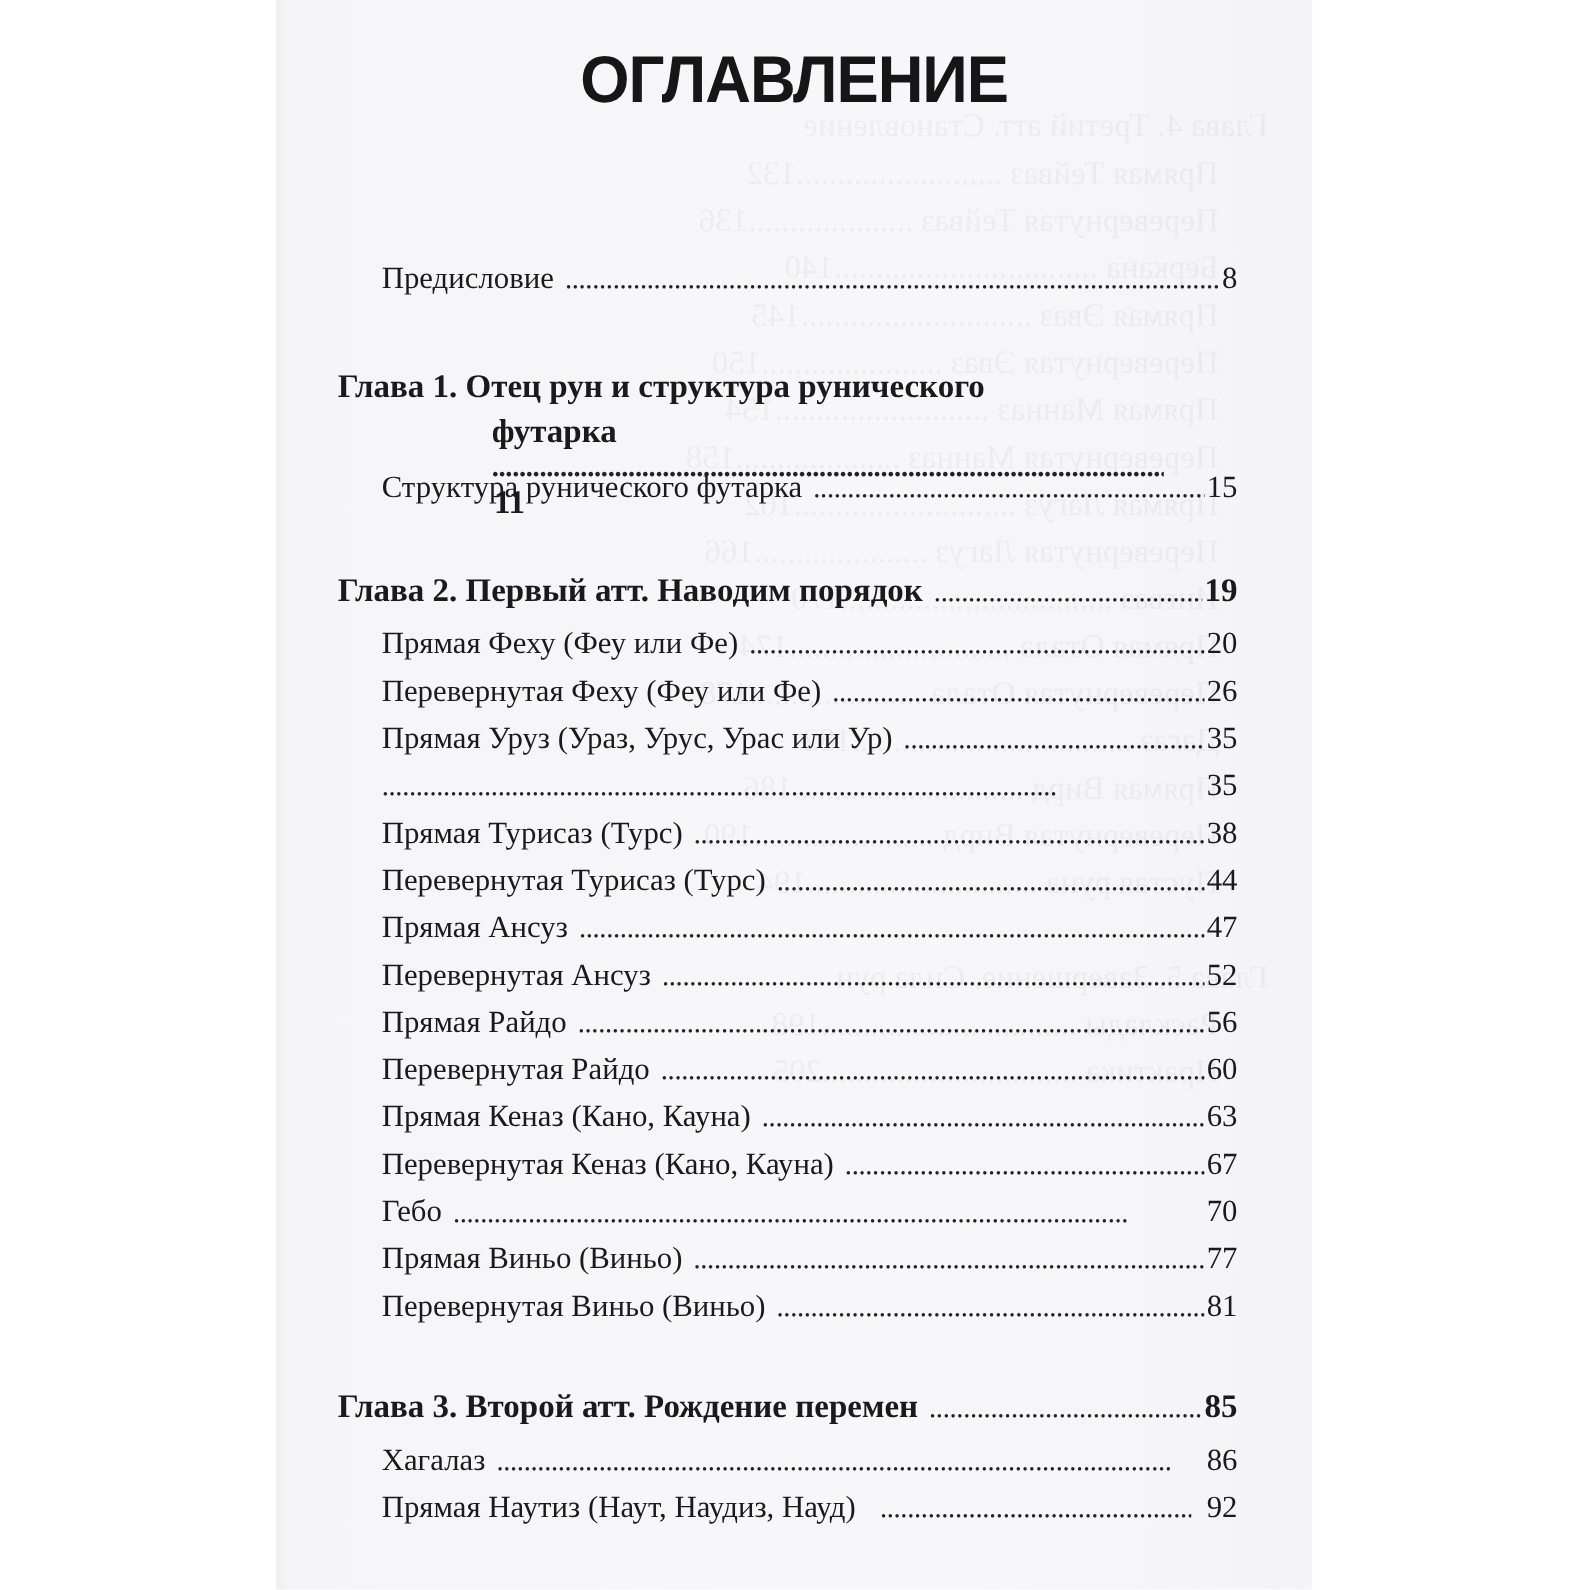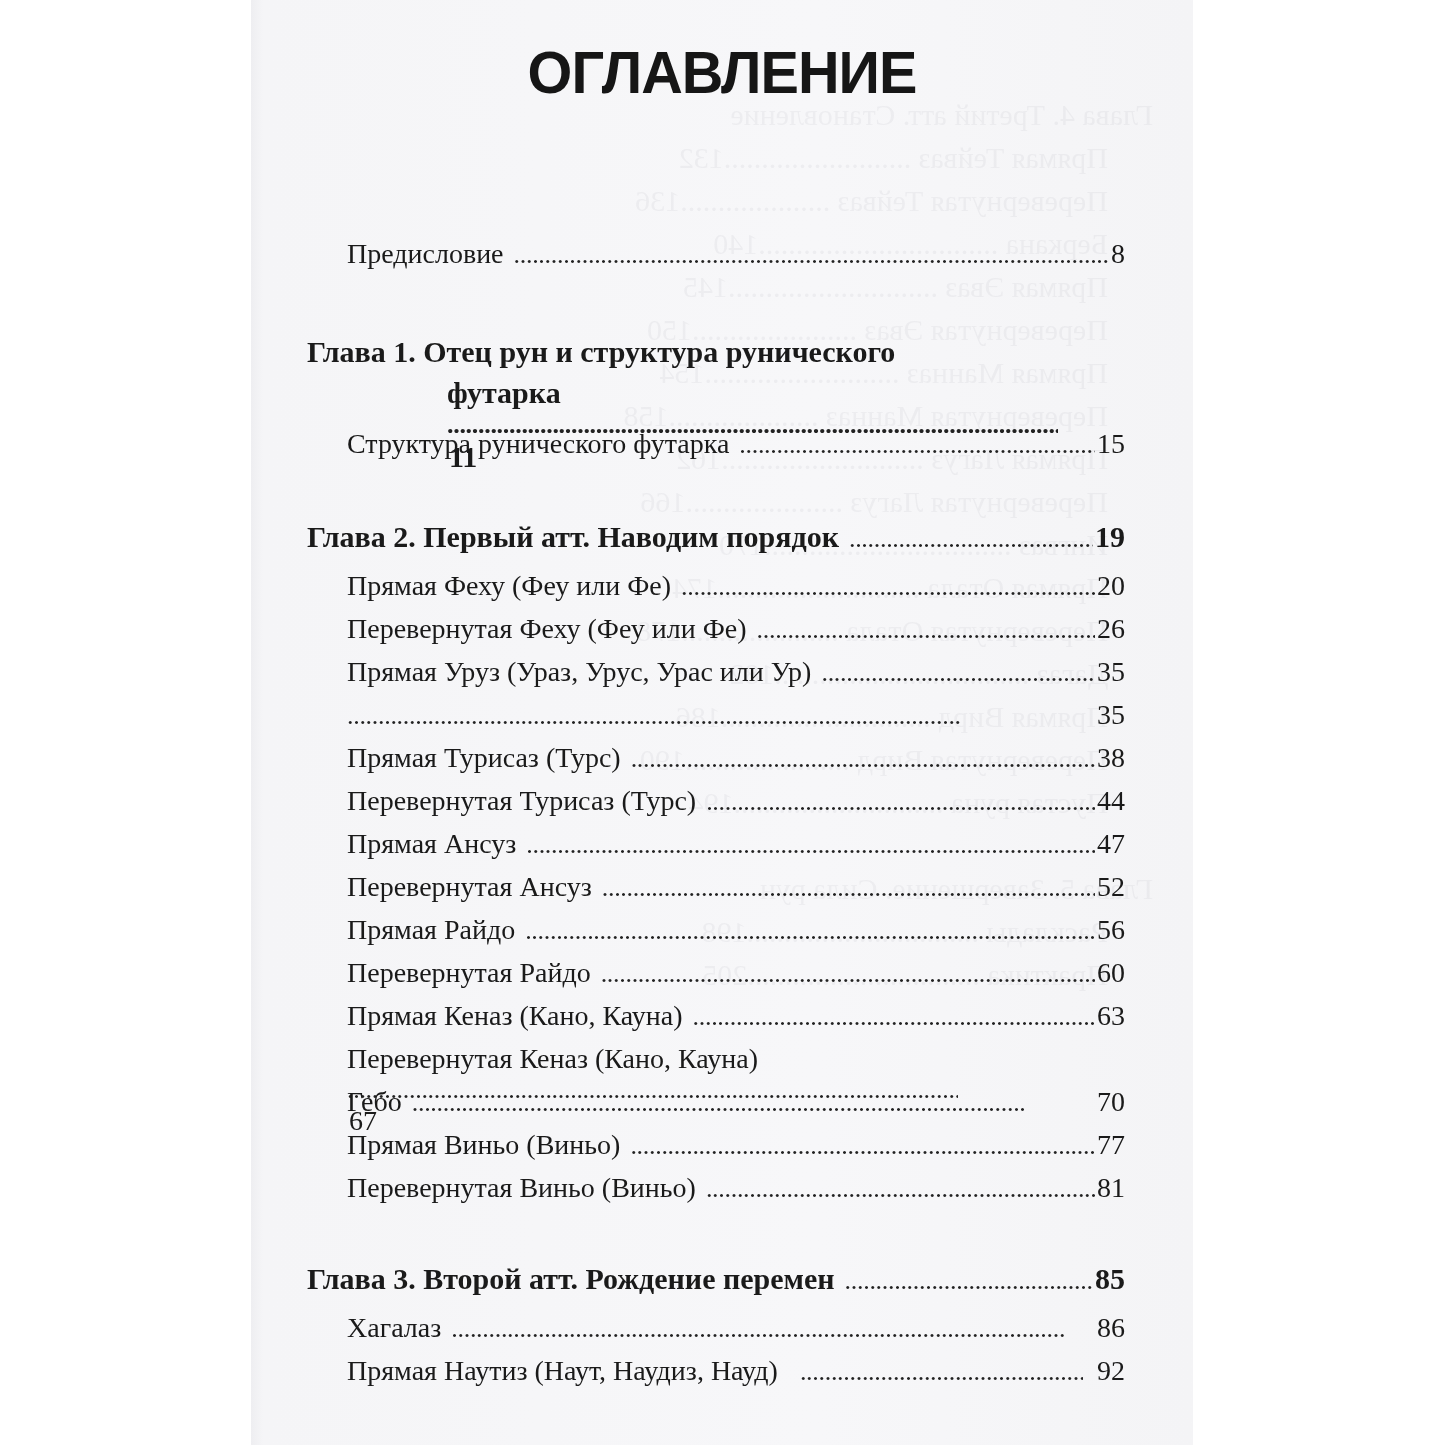--- a/index.html
+++ b/index.html
@@ -215,21 +215,21 @@
     <div class="row section" style="top:957px;">
       <span class="label">Перевернутая Райдо</span>
       <span class="dots"></span>
       <span class="page-num">60</span>
     </div>
     <div class="row section" style="top:1000px;">
       <span class="label">Прямая Кеназ (Кано, Кауна)</span>
       <span class="dots"></span>
       <span class="page-num">63</span>
     </div>
-    <div class="row section" style="top:1043px;flex-direction:column;">
+    <div class="row section" style="top:1043px;">
       <span class="label">Перевернутая Кеназ (Кано, Кауна)</span>
       <span class="dots"></span>
       <span class="page-num">67</span>
     </div>
     <div class="row section" style="top:1086px;align-items:flex-end;">
       <span class="label">Гебо</span>
       <span class="dots"></span>
       <span class="page-num">70</span>
     </div>
     <div class="row section" style="top:1129px;">

